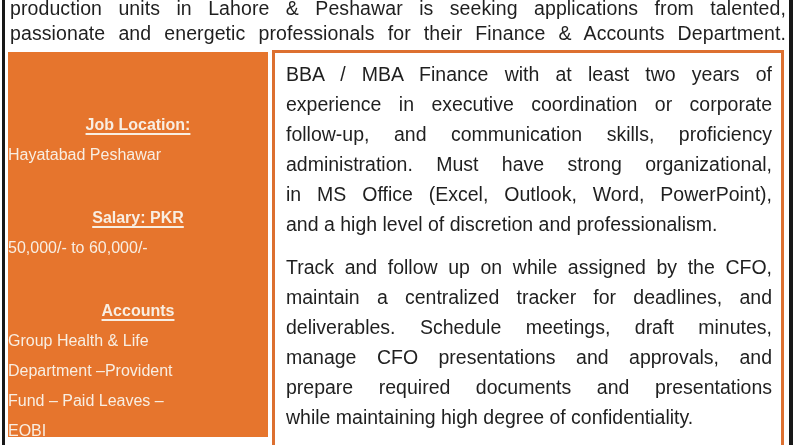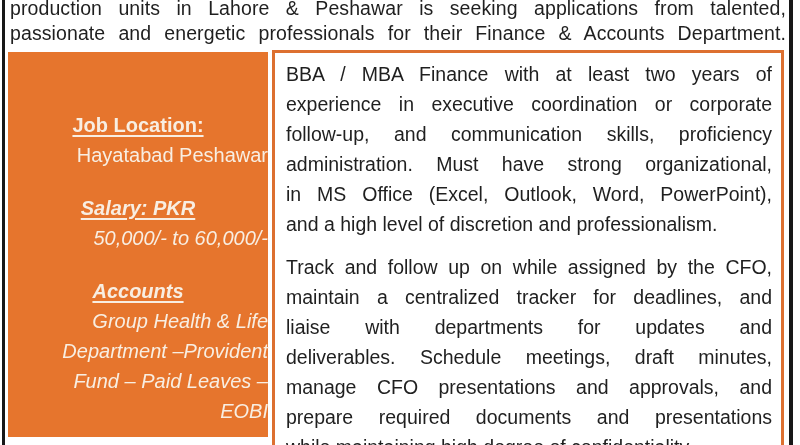--- a/index.html
+++ b/index.html
@@ -43,32 +43,32 @@
   }
   .sidebar {
     position: absolute;
     left: 8px;
     top: 52px;
     width: 260px;
     height: 385px;
     background: var(--orange);
     color: var(--text-light);
     text-align: center;
-    font-size: 20px;
+    font-size: 16px;
     line-height: 30px;
     padding-top: 58px;
   }
-  .sb-section + .sb-section { margin-top: 23px; font-style: italic; }
+  .sb-section + .sb-section { margin-top: 33px; }
   .sb-heading {
     font-weight: bold;
     text-decoration: underline;
     text-underline-offset: 3px;
     text-decoration-thickness: 2px;
   }
-  .sidebar .line { text-align: right; }
+  .sidebar .line { text-align: left; }
   .desc {
     position: absolute;
     left: 272px;
     top: 50px;
     width: 512px;
     height: 420px; 
     background: #ffffff;
     border: 3px solid var(--orange-border);
     padding: 6px 9px 0 11px;
     font-size: 19.5px;
@@ -123,21 +123,20 @@
         <div class="line">BBA / MBA Finance with at least two years of</div>
         <div class="line">experience in executive coordination or corporate</div>
         <div class="line">follow-up, and communication skills, proficiency</div>
         <div class="line">administration. Must have strong organizational,</div>
         <div class="line">in MS Office (Excel, Outlook, Word, PowerPoint),</div>
         <div class="line">and a high level of discretion and professionalism.</div>
       </div>
     <div class="para">
         <div class="line">Track and follow up on while assigned by the CFO,</div>
         <div class="line">maintain a centralized tracker for deadlines, and</div>
-        <div class="line">liaise with departments for updates and</div>
         <div class="line">deliverables. Schedule meetings, draft minutes,</div>
         <div class="line">manage CFO presentations and approvals, and</div>
         <div class="line">prepare required documents and presentations</div>
         <div class="line">while maintaining high degree of confidentiality.</div>
       </div>
   </main>
 
 </div>
 
 </body></html>

